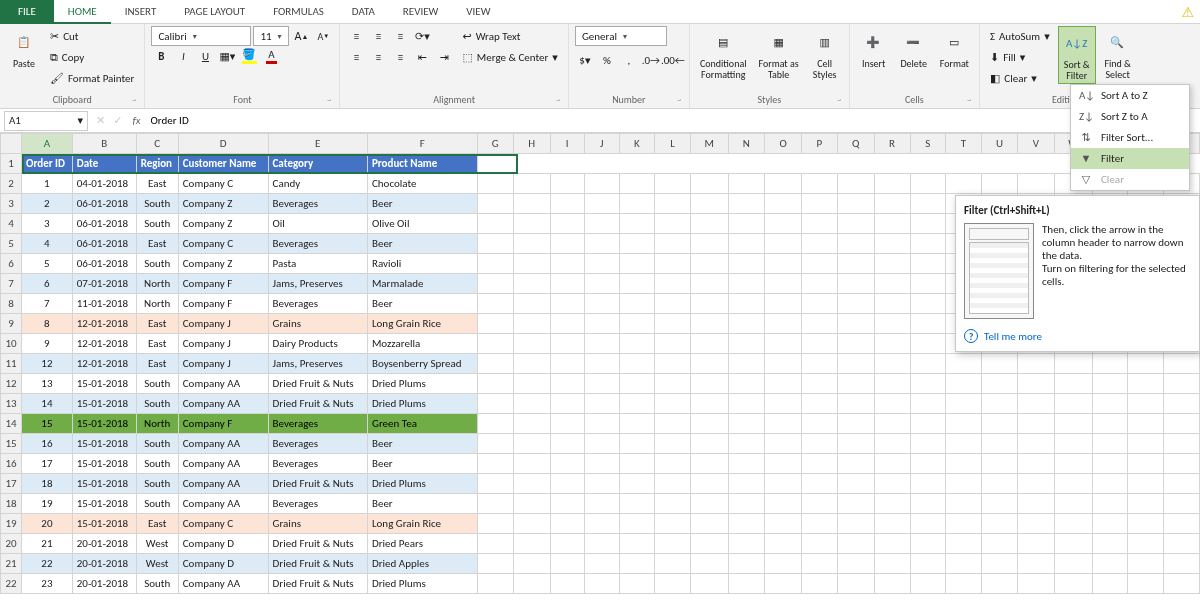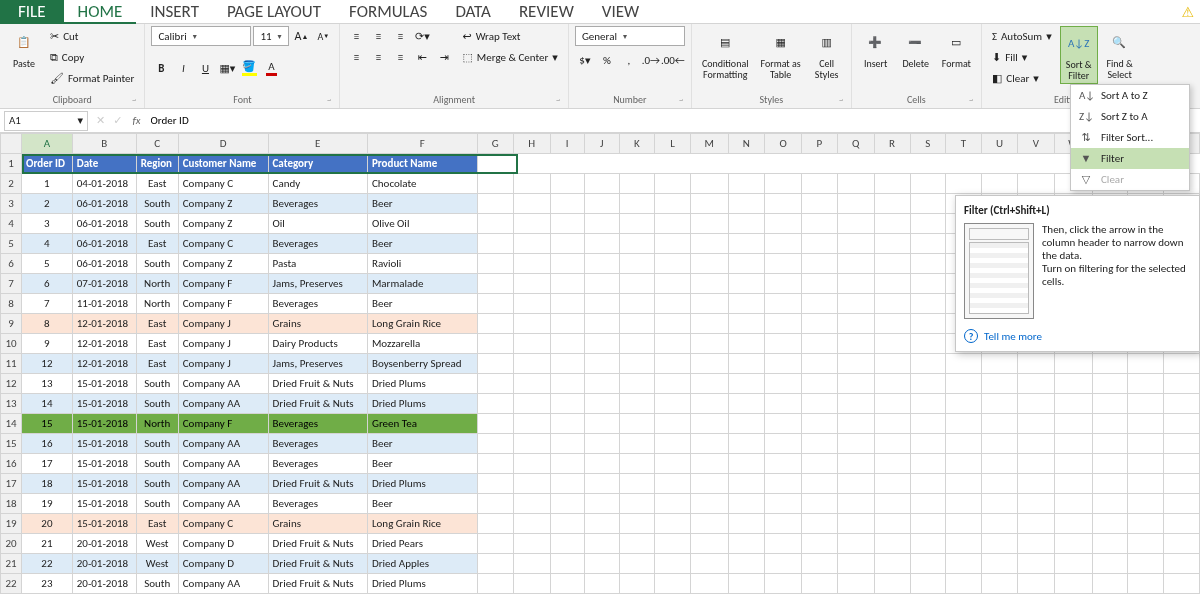--- a/index.html
+++ b/index.html
@@ -1,20 +1,20 @@
 <!DOCTYPE html>
 <html><head>
 <meta charset="utf-8">
 <style>
 * { box-sizing: border-box; margin: 0; padding: 0; font-family: "Segoe UI", Calibri, sans-serif; }
 body { background: #fff; font-size: 11px; color: #222; overflow: hidden; width: 1200px; height: 609px; }
 
 
 .tabs { display: flex; align-items: center; height: 24px; background: #fff; border-bottom: 1px solid #d4d4d4; }
-.tab { padding: 0 14px; height: 24px; line-height: 24px; font-size: 17px; color: #444; cursor: pointer; }
+.tab { padding: 0 14px; height: 24px; line-height: 24px; font-size: 11px; color: #444; cursor: pointer; }
 .tab.file { background: #217346; color: #fff; font-weight: normal; padding: 0 18px; }
 .tab.active { color: #217346; border-bottom: 2px solid #217346; }
 
 
 .ribbon { display: flex; height: 85px; background: #f3f3f3; border-bottom: 1px solid #d4d4d4; }
 .group { display: flex; flex-direction: column; justify-content: space-between; border-right: 1px solid #e0e0e0; padding: 2px 6px 0 6px; }
 .group-body { display: flex; align-items: flex-start; gap: 4px; flex: 1; }
 .group-label { text-align: center; font-size: 10px; color: #666; padding: 2px 0; position: relative; }
 .group-label::after { content: "⌐"; position: absolute; right: 2px; bottom: 2px; font-size: 8px; color: #888; transform: rotate(180deg); }
 
@@ -121,21 +121,21 @@
         <div class="hbtn">
             <span>🖌</span>
             <span>Format Painter</span>
           </div>
       </div>
     </div>
     <div class="group-label">Clipboard</div>
   </div>
 
   <div class="group">
-    <div class="group-body stack" style="gap:12px">
+    <div class="group-body stack" style="gap:0">
       <div class="row">
         <div class="combo" style="width:100px">
             <span>Calibri</span>
             <span class="arr">▾</span>
           </div>
         <div class="combo" style="width:36px">
             <span>11</span>
             <span class="arr">▾</span>
           </div>
         <span class="sqbtn" style="font-size:12px">A<sup style="font-size:7px">▲</sup></span>
@@ -184,21 +184,21 @@
             <span>Merge &amp; Center</span>
             <span class="arr">▾</span>
           </div>
       </div>
     </div>
     <div class="group-label">Alignment</div>
   </div>
 
   <div class="group">
     <div class="group-body stack" style="gap:4px">
-      <div class="combo" style="width:110px">
+      <div class="combo" style="width:92px">
           <span>General</span>
           <span class="arr">▾</span>
         </div>
       <div class="row">
         <span class="sqbtn">$▾</span>
         <span class="sqbtn">%</span>
         <span class="sqbtn">,</span>
         <span class="sqbtn">.0→</span>
         <span class="sqbtn">.00←</span>
       </div>

